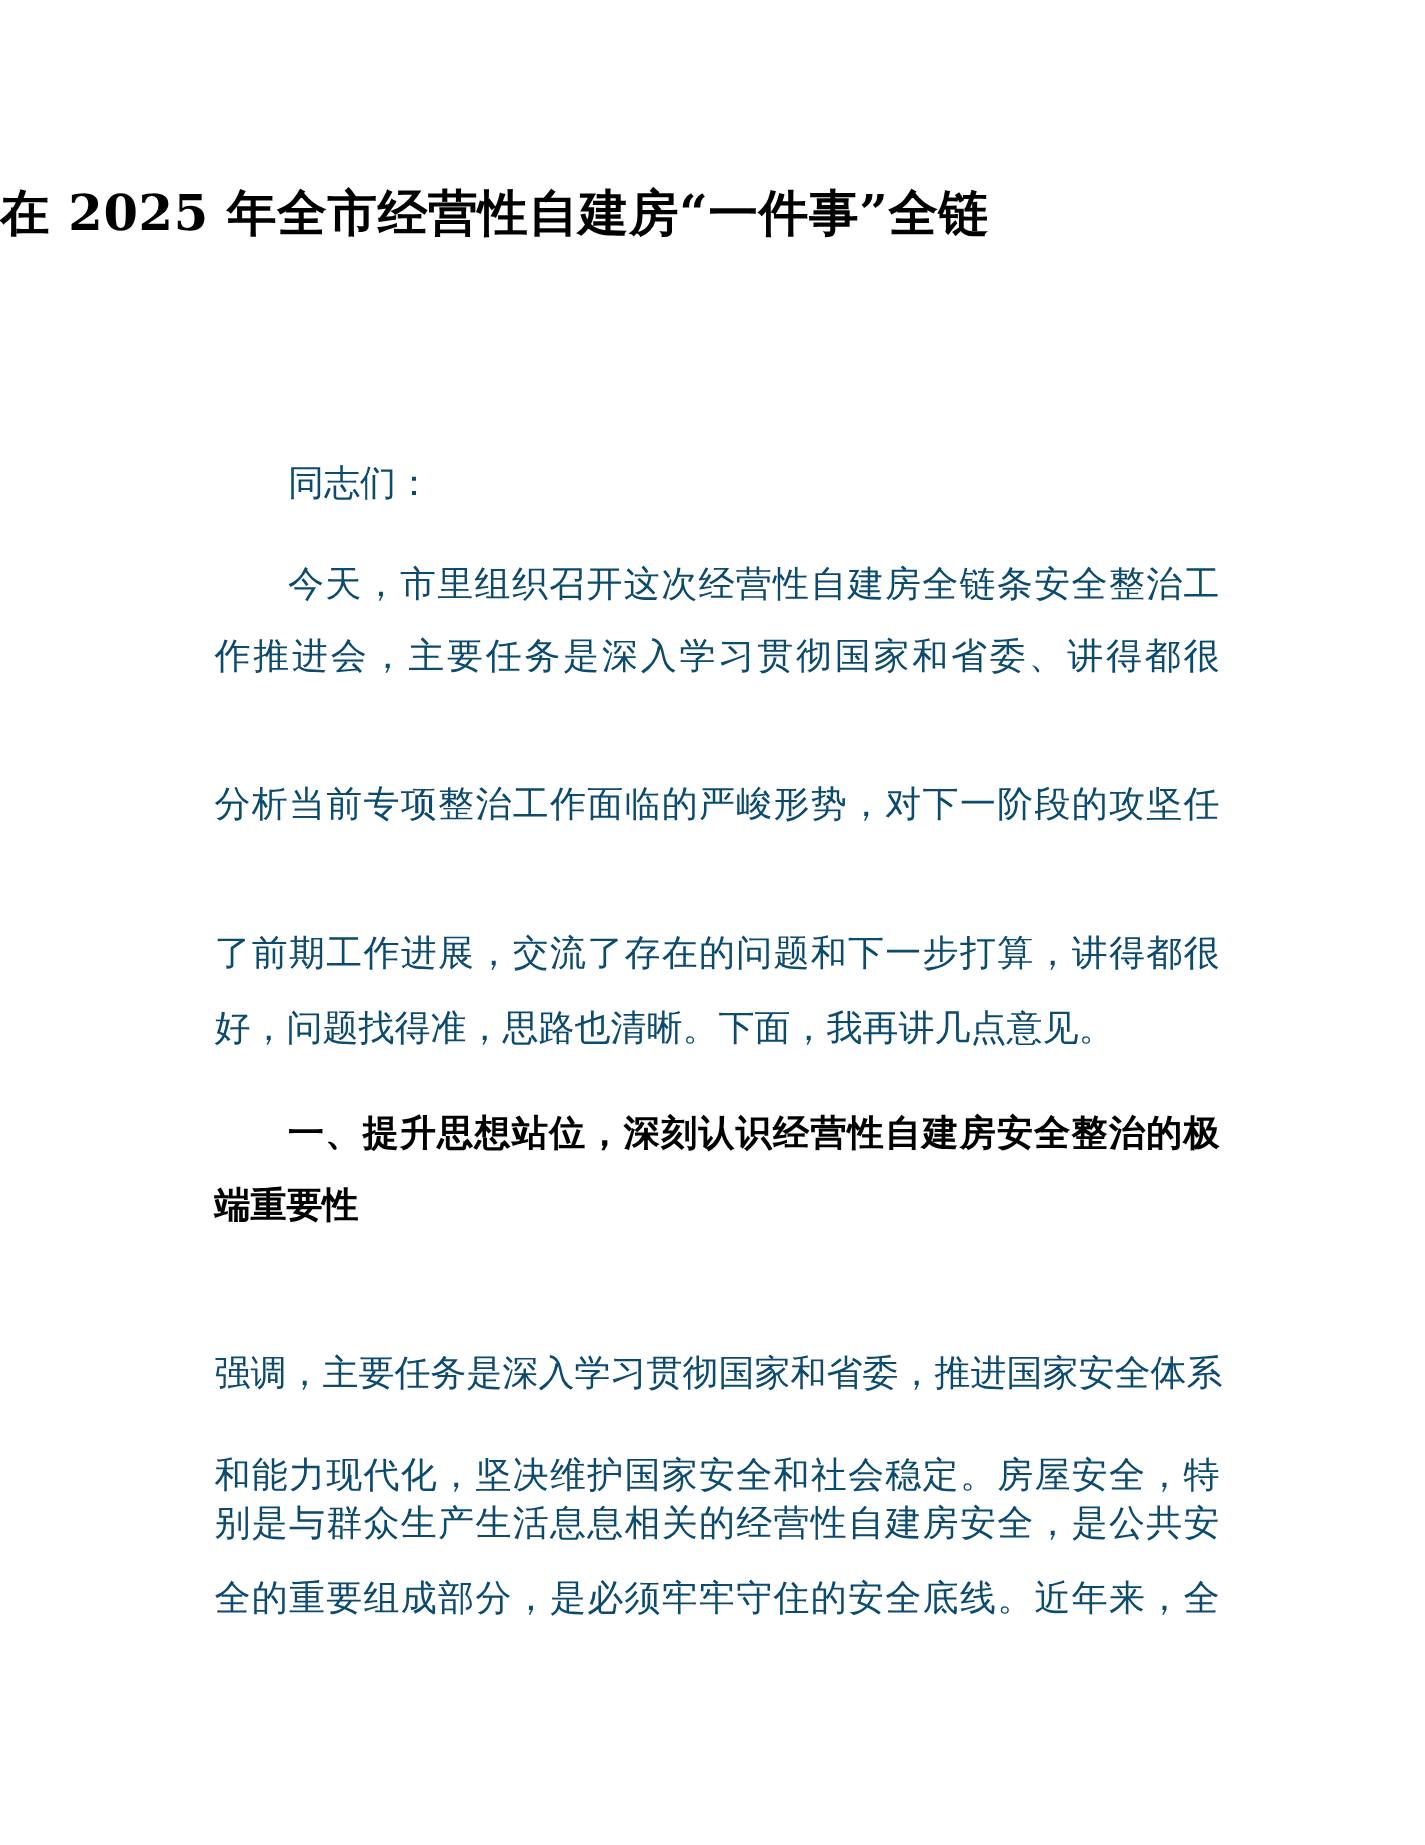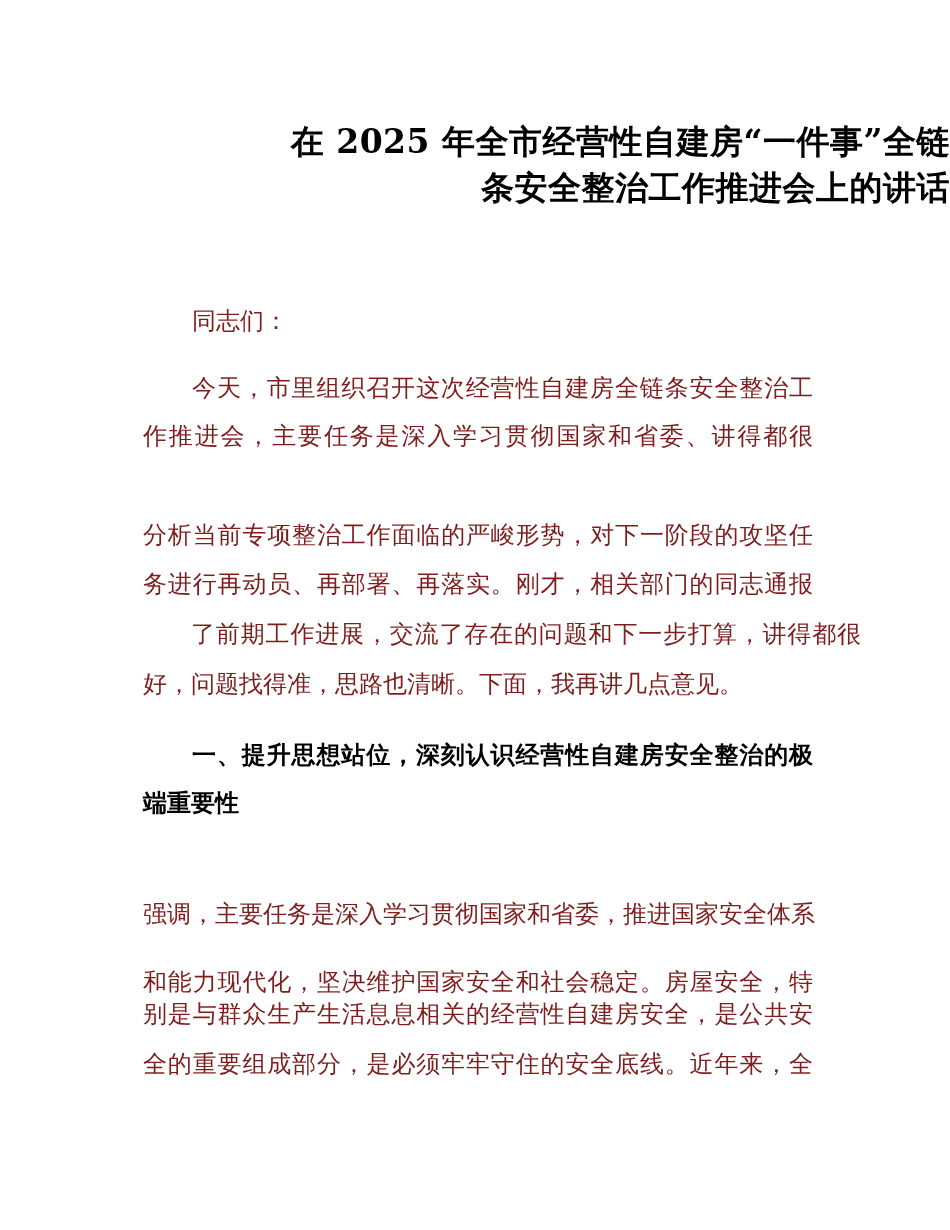--- a/index.html
+++ b/index.html
@@ -18,42 +18,42 @@
       position: absolute;
       left: 0; top: 0;
       width: 950px;
       height: 1230px;
       background: #ffffff;
     }
     .title-line {
       position: absolute;
       left: 0;
       width: 950px;
-      text-align: right;
+      text-align: left;
       font-family: "DejaVu Serif", "Liberation Serif", serif;
       font-weight: bold;
       font-size: 33px;
       line-height: 46px;
       height: 46px;
       letter-spacing: 0.5px;
       white-space: nowrap;
       color: #000000;
     }
     .line {
       position: absolute;
       left: 143px;
       width: 670px;
-      font-family: Liberation Mono, monospace;
+      font-family: Liberation Serif, serif;
       font-size: 24px;
       line-height: 40px;
       height: 40px;
       white-space: nowrap;
       text-align: justify;
       text-align-last: justify;
-      color: #7f1d1d;
+      color: #0c4a6e;
       font-weight: 300;
     }
     .line.last {
       text-align-last: left;
     }
     .line.indent {
       left: 192px;
       width: 621px;
     }
     .heading {
@@ -61,29 +61,27 @@
       font-weight: bold;
       color: #000000;
     }
   </style>
 </head>
 <body>
 
 <div class="page">
 
   <div class="title-line" style="top:119px;">在 2025 年全市经营性自建房“一件事”全链</div>
-  <div class="title-line" style="top:165px;">条安全整治工作推进会上的讲话</div>
 
   <div class="line indent last" style="top:303px;">同志们：</div>
 
   <div class="line indent" style="top:370px;">今天，市里组织召开这次经营性自建房全链条安全整治工</div>
   <div class="line" style="top:418px;">作推进会，主要任务是深入学习贯彻国家和省委、讲得都很</div>
   <div class="line" style="top:517px;">分析当前专项整治工作面临的严峻形势，对下一阶段的攻坚任</div>
-  <div class="line" style="top:566px;">务进行再动员、再部署、再落实。刚才，相关部门的同志通报</div>
-  <div class="line" style="top:616px;margin-left:48px;">了前期工作进展，交流了存在的问题和下一步打算，讲得都很</div>
+  <div class="line" style="top:616px;">了前期工作进展，交流了存在的问题和下一步打算，讲得都很</div>
   <div class="line last" style="top:666px;">好，问题找得准，思路也清晰。下面，我再讲几点意见。</div>
 
   <div class="line indent heading" style="top:735px;">一、提升思想站位，深刻认识经营性自建房安全整治的极</div>
   <div class="line heading last" style="top:783px;">端重要性</div>
 
   <div class="line" style="top:896px;">强调，主要任务是深入学习贯彻国家和省委，推进国家安全体系</div>
   <div class="line" style="top:964px;">和能力现代化，坚决维护国家安全和社会稳定。房屋安全，特</div>
   <div class="line" style="top:996px;">别是与群众生产生活息息相关的经营性自建房安全，是公共安</div>
   <div class="line" style="top:1046px;">全的重要组成部分，是必须牢牢守住的安全底线。近年来，全</div>
 

